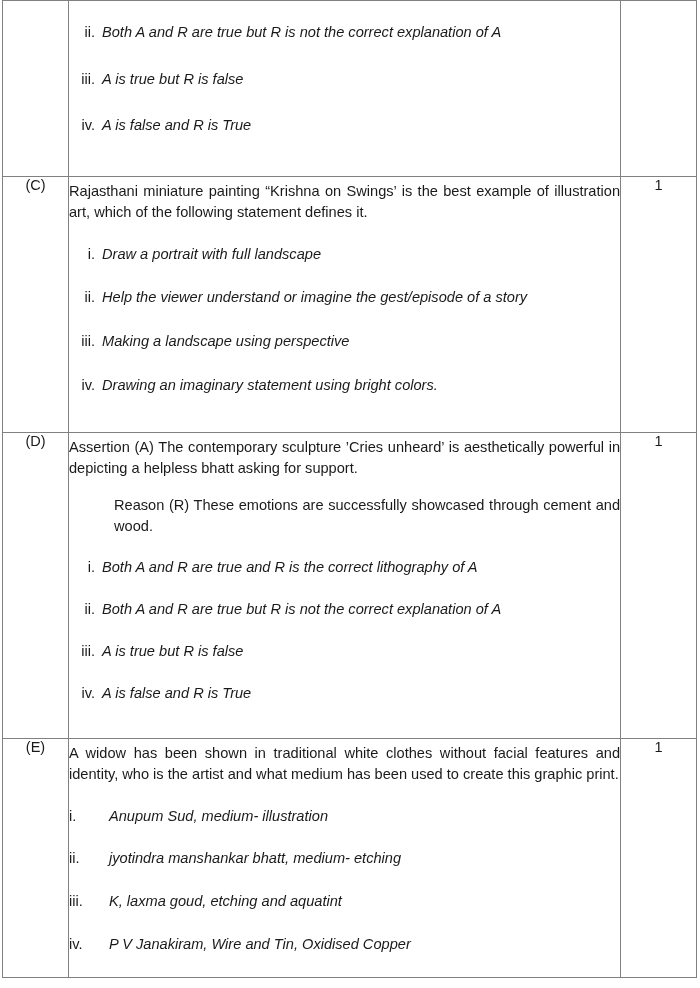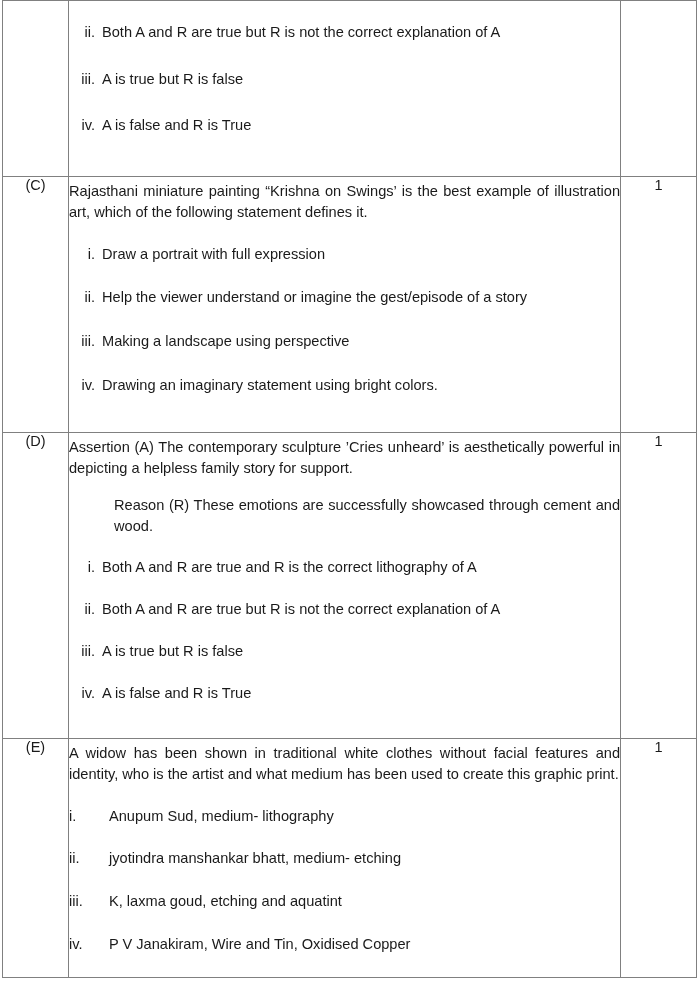--- a/index.html
+++ b/index.html
@@ -99,21 +99,21 @@
   }
   
   ul.opts.align-left .num {
     display: inline-block;
     width: 34px;
     text-align: left;
     flex: 0 0 34px;
     margin-right: 6px;
   }
 
-  ul.opts .otext { display: inline-block; }
+  ul.opts .otext { display: inline-block; font-style: italic; }
 
   
   .row-cont .body-cell { padding-top: 0; }
   .row-cont ul.opts li { margin-bottom: 26px; }
 
   .row-c ul.opts li { margin-bottom: 23px; }
   .row-d ul.opts li { margin-bottom: 21px; }
   .row-e ul.opts li { margin-bottom: 22px; }
 
   .spacer-bottom { height: 14px; }
@@ -158,21 +158,21 @@
 
       <tr class="row-c">
         <td class="label-cell">
           <span>(C)</span>
         </td>
         <td class="body-cell">
           <p class="stem first">Rajasthani miniature painting “Krishna on Swings’ is the best example of illustration art, which of the following statement defines it.</p>
           <ul class="opts align-right top-pad">
             <li>
               <span class="num">i.</span>
-              <span class="otext">Draw a portrait with full expression</span>
+              <span class="otext">Draw a portrait with full landscape</span>
             </li>
             <li>
               <span class="num">ii.</span>
               <span class="otext">Help the viewer understand or imagine the gest/episode of a story</span>
             </li>
             <li>
               <span class="num">iii.</span>
               <span class="otext">Making a landscape using perspective</span>
             </li>
             <li>
@@ -185,21 +185,21 @@
         <td class="marks-cell">
           <span>1</span>
         </td>
       </tr>
 
       <tr class="row-d">
         <td class="label-cell">
           <span>(D)</span>
         </td>
         <td class="body-cell">
-          <p class="stem first">Assertion (A) The contemporary sculpture ’Cries unheard’ is aesthetically powerful in depicting a helpless family story for support.</p>
+          <p class="stem first">Assertion (A) The contemporary sculpture ’Cries unheard’ is aesthetically powerful in depicting a helpless bhatt asking for support.</p>
           <p class="stem">Reason (R) These emotions are successfully showcased through cement and wood.</p>
           <ul class="opts align-right top-pad">
             <li>
               <span class="num">i.</span>
               <span class="otext">Both A and R are true and R is the correct lithography of A</span>
             </li>
             <li>
               <span class="num">ii.</span>
               <span class="otext">Both A and R are true but R is not the correct explanation of A</span>
             </li>
@@ -221,21 +221,21 @@
 
       <tr class="row-e">
         <td class="label-cell">
           <span>(E)</span>
         </td>
         <td class="body-cell">
           <p class="stem first">A widow has been shown in traditional white clothes without facial features and identity, who is the artist and what medium has been used to create this graphic print.</p>
           <ul class="opts align-left top-pad">
             <li>
               <span class="num">i.</span>
-              <span class="otext">Anupum Sud, medium- lithography</span>
+              <span class="otext">Anupum Sud, medium- illustration</span>
             </li>
             <li>
               <span class="num">ii.</span>
               <span class="otext">jyotindra manshankar bhatt, medium- etching</span>
             </li>
             <li>
               <span class="num">iii.</span>
               <span class="otext">K, laxma goud, etching and aquatint</span>
             </li>
             <li>

